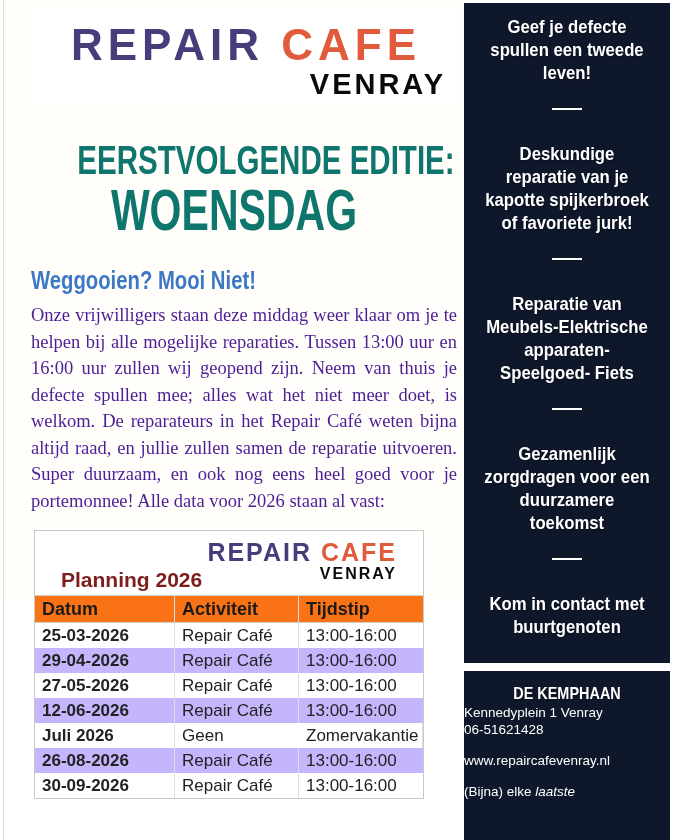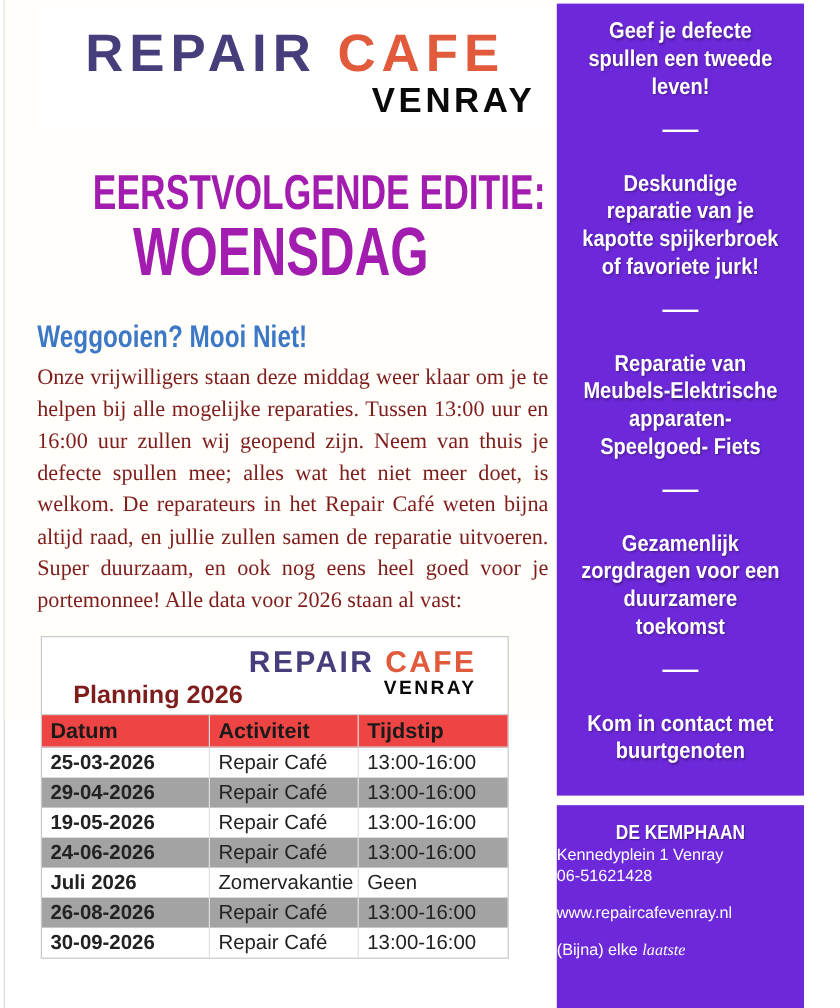--- a/index.html
+++ b/index.html
@@ -10,62 +10,62 @@
   .edge-line{position:absolute;left:3px;top:0;width:1px;height:840px;background:#dcdcdc;}
   
   .left-col{position:absolute;left:4px;top:0;width:460px;height:600px;background:#fffefa;}
   .logo-box{margin:6px 4px 0 28px;background:#ffffff;padding:16px 0 6px;text-align:center;}
   .logo-line1{font-size:44px;font-weight:bold;letter-spacing:5px;line-height:46px;white-space:nowrap;}
   .logo-repair{color:#453E7B;}
   .logo-cafe{color:#E05A3B;}
   .logo-venray{font-size:29px;font-weight:bold;color:#0a0a0a;letter-spacing:3px;text-align:right;padding-right:14px;line-height:32px;}
   .cond{display:inline-block;transform:scaleX(0.72);transform-origin:center;white-space:nowrap;font-weight:bold;}
   .cond-left{display:inline-block;transform:scaleX(0.78);transform-origin:left center;white-space:nowrap;font-weight:bold;}
-  .heading{margin-top:32px;text-align:center;color:#a21caf;}
+  .heading{margin-top:32px;text-align:center;color:#0f766e;}
   .h1l{font-size:41px;line-height:44px;}
   .h2l,.h3l{font-size:57px;line-height:57px;}
   .intro-title{margin:26px 0 0 27px;color:#3C78C5;font-size:26px;line-height:30px;}
   .body-text{
     margin:7px 7px 0 27px;font-family:"Liberation Serif",serif;font-size:18.5px;
-    line-height:26.5px;color:#7f1d1d;text-align:justify;
+    line-height:26.5px;color:#4c1d95;text-align:justify;
   }
   
   .ptable{margin:16px 0 0 30px;width:390px;border:1px solid #c9c9c9;background:#ffffff;box-sizing:border-box;}
   .pt-head{position:relative;height:64px;}
   .pt-title{position:absolute;left:26px;bottom:3px;font-size:21px;font-weight:bold;color:#7f1d1d;}
   .pt-logo{position:absolute;right:26px;top:8px;text-align:center;}
   .pt-logo-line1{font-size:25px;font-weight:bold;letter-spacing:2px;line-height:26px;white-space:nowrap;}
   .pt-logo-venray{font-size:16px;font-weight:bold;letter-spacing:2px;color:#0a0a0a;text-align:right;line-height:17px;}
   .trow{display:flex;height:25px;line-height:25px;font-size:17px;color:#222;}
-  .trow.hdr{background:#ef4444;font-weight:bold;height:26px;line-height:26px;font-size:18px;color:#1a1a1a;
+  .trow.hdr{background:#f97316;font-weight:bold;height:26px;line-height:26px;font-size:18px;color:#1a1a1a;
     border-top:1px solid #cfcfcf;border-bottom:1px solid #cfcfcf;}
-  .trow.alt{background:#a3a3a3;}
+  .trow.alt{background:#c4b5fd;}
   .tc{padding-left:7px;box-sizing:border-box;overflow:hidden;white-space:nowrap;}
   .tc1{width:140px;font-weight:bold;border-right:1px solid #e0e0e0;}
   .trow.hdr .tc1{font-weight:bold;}
   .tc2{width:124px;border-right:1px solid #e0e0e0;}
   .tc3{flex:1;}
   
   .sidebar{position:absolute;left:464px;top:3px;width:206px;}
-  .sb-block{background:#6d28d9;}
+  .sb-block{background:#0f172a;}
   .sb-top{height:660px;box-sizing:border-box;padding-top:12px;overflow:hidden;}
   .sb-bottom{margin-top:8px;height:172px;box-sizing:border-box;padding-top:13px;overflow:hidden;}
   .slogan{
     color:#fff;text-align:center;font-weight:bold;font-size:19px;line-height:23px;
     width:234px;margin-left:-14px;transform:scaleX(0.88);transform-origin:center;
     text-shadow:1px 1px 2px rgba(0,0,0,0.35);
   }
   .divider{width:30px;border-top:2px solid #ffffff;margin:24px auto 32px;}
   .kp-title{
     color:#fff;text-align:center;font-weight:bold;font-size:17px;line-height:20px;
     transform:scaleX(0.85);transform-origin:center;text-shadow:1px 1px 1px rgba(0,0,0,0.35);
   }
   .kp-line{color:#fff;text-align:left;font-size:13.5px;line-height:17px;}
   .kp-gap{height:14px;}
-  .it{font-style:italic;font-family:Liberation Serif, serif;}
+  .it{font-style:italic;}
 </style>
 </head>
 <body>
 
 <div class="edge-line"></div>
 
 <div class="left-col">
 
   <div class="logo-box">
     <div class="logo-line1"><span class="logo-repair">REPAIR</span> <span class="logo-cafe">CAFE</span></div>
@@ -98,33 +98,33 @@
       <div class="tc tc1">25-03-2026</div>
       <div class="tc tc2">Repair Café</div>
       <div class="tc tc3">13:00-16:00</div>
     </div>
     <div class="trow alt">
       <div class="tc tc1">29-04-2026</div>
       <div class="tc tc2">Repair Café</div>
       <div class="tc tc3">13:00-16:00</div>
     </div>
     <div class="trow">
-      <div class="tc tc1">19-05-2026</div>
+      <div class="tc tc1">27-05-2026</div>
       <div class="tc tc2">Repair Café</div>
       <div class="tc tc3">13:00-16:00</div>
     </div>
     <div class="trow alt">
-      <div class="tc tc1">24-06-2026</div>
+      <div class="tc tc1">12-06-2026</div>
       <div class="tc tc2">Repair Café</div>
       <div class="tc tc3">13:00-16:00</div>
     </div>
     <div class="trow">
       <div class="tc tc1">Juli 2026</div>
+      <div class="tc tc3">Geen</div>
       <div class="tc tc2">Zomervakantie</div>
-      <div class="tc tc3">Geen</div>
     </div>
     <div class="trow alt">
       <div class="tc tc1">26-08-2026</div>
       <div class="tc tc2">Repair Café</div>
       <div class="tc tc3">13:00-16:00</div>
     </div>
     <div class="trow">
       <div class="tc tc1">30-09-2026</div>
       <div class="tc tc2">Repair Café</div>
       <div class="tc tc3">13:00-16:00</div>

